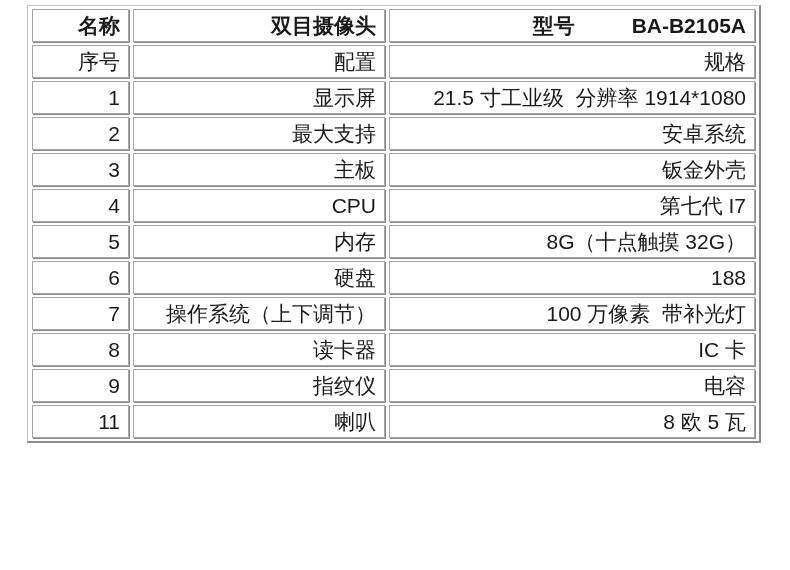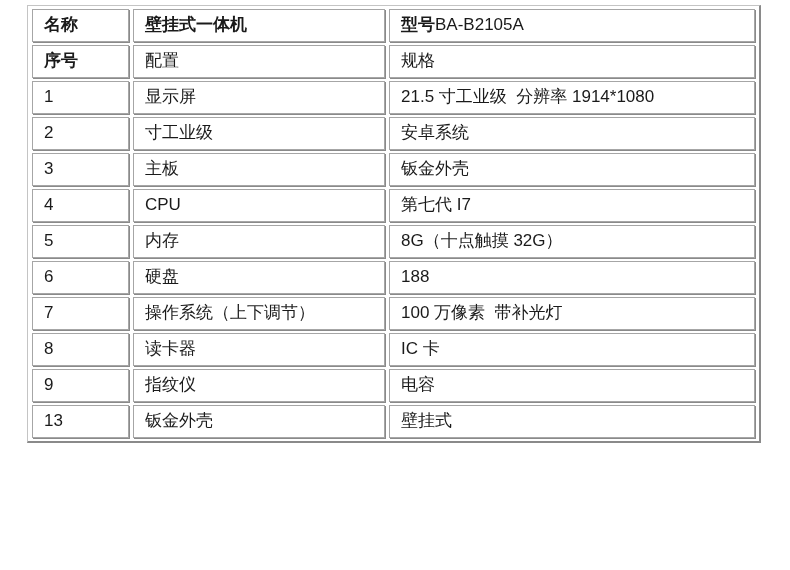--- a/index.html
+++ b/index.html
@@ -27,60 +27,62 @@
   .spec-table col.c1 { width: 97px; }
   .spec-table col.c2 { width: 252px; }
   .spec-table col.c3 { width: auto; }
   .spec-table td {
     background: #ffffff;
     border: 1px solid #a6a6a6;
     box-shadow: 1px 1px 0 0 #8a8a8a;
     height: 31px;
     padding: 0 8px 0 11px;
     vertical-align: middle;
-    font-size: 17px;
+    font-size: 21px;
     line-height: 1.1;
     white-space: pre-wrap;
     overflow: hidden;
+    text-align: right;
   }
   tr.hdr-1 td { font-weight: bold; }
-  td.bold { font-weight: bold; }
+  td.bold { font-weight: normal; }
   .model-value {
     display: inline-block;
-    font-weight: normal;
+    margin-left: 57px;
+    font-weight: bold;
   }
 </style>
 </head>
 <body>
 
 <table class="spec-table">
   <colgroup>
       <col class="c1">
       <col class="c2">
       <col class="c3">
     </colgroup>
   <tbody>
     <tr class="hdr-1">
       <td>名称</td>
-      <td>壁挂式一体机</td>
+      <td>双目摄像头</td>
       <td><span>型号</span><span class="model-value">BA-B2105A</span></td>
     </tr>
     <tr>
       <td class="bold">序号</td>
       <td>配置</td>
       <td>规格</td>
     </tr>
     <tr>
       <td>1</td>
       <td>显示屏</td>
       <td>21.5 寸工业级  分辨率 1914*1080</td>
     </tr>
     <tr>
       <td>2</td>
-      <td>寸工业级</td>
+      <td>最大支持</td>
       <td>安卓系统</td>
     </tr>
     <tr>
       <td>3</td>
       <td>主板</td>
       <td>钣金外壳</td>
     </tr>
     <tr>
       <td>4</td>
       <td>CPU</td>
@@ -105,18 +107,18 @@
       <td>8</td>
       <td>读卡器</td>
       <td>IC 卡</td>
     </tr>
     <tr>
       <td>9</td>
       <td>指纹仪</td>
       <td>电容</td>
     </tr>
     <tr>
-      <td>13</td>
-      <td>钣金外壳</td>
-      <td>壁挂式</td>
+      <td>11</td>
+      <td>喇叭</td>
+      <td>8 欧 5 瓦</td>
     </tr>
   </tbody>
 </table>
 
 </body></html>

